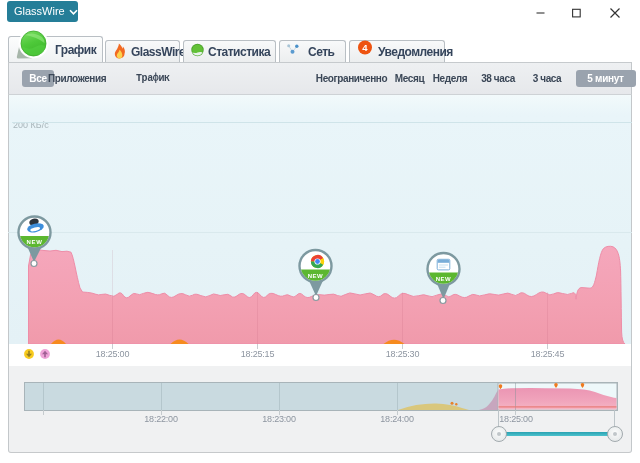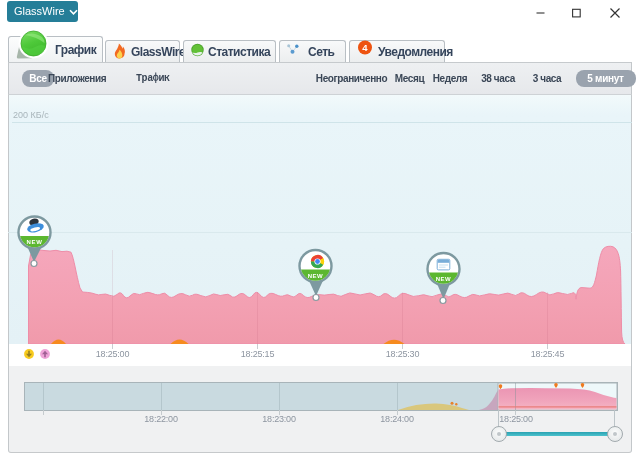--- a/index.html
+++ b/index.html
@@ -15,30 +15,30 @@
 
 .tab { top:40px; height:23px; border:1px solid #b9bfc4; border-bottom:none;
   border-radius:3px 3px 0 0; background:linear-gradient(#f8f9fa,#ebedee);
   font-size:12px; font-weight:bold; color:#35455c; letter-spacing:-0.5px; }
 .tab.active { top:36px; height:26px; background:linear-gradient(#fcfdfd,#f0f2f3); }
 .tablabel { position:absolute; top:50%; transform:translateY(-50%); white-space:nowrap; }
 
 
 #toolbar { left:8px; top:62px; width:624px; height:33px; border-bottom:1px solid #ced2d5; background:linear-gradient(#eef0f2,#e6e8eb);
   border-left:1px solid #c3c7ca; border-right:1px solid #c3c7ca; border-top:1px solid #c6cacd; }
-.tbtn { position:absolute; background:#9aa3ae; color:#fff; border-radius:8px; letter-spacing:-0.3px;
+.tbtn { position:absolute; background:#9aa3ae; color:#fff; border-radius:3px; letter-spacing:-0.3px;
   font-size:10px; font-weight:bold; text-align:center; }
 .tlab { position:absolute; font-size:10px; font-weight:bold; color:#3b4757; white-space:nowrap; letter-spacing:-0.4px; }
 .tlabc { transform:translateX(-50%); }
 
 
 #graph { left:8px; top:95px; width:624px; height:249px;
   background:linear-gradient(#f2fafb, #e9f5f9 8%, #e6f3f7 60%, #e4f1f6);
   border-left:1px solid #c3c7ca; border-right:1px solid #c3c7ca; }
-#kbs { left:13px; top:110px; font-size:9px; color:#a9b6bb; }
+#kbs { left:13px; top:120px; font-size:9px; color:#a9b6bb; }
 
 
 #axis { left:8px; top:344px; width:624px; height:22px; background:#fff; border-left:1px solid #c3c7ca; border-right:1px solid #c3c7ca; }
 .alab { position:absolute; top:5px; font-size:9px; letter-spacing:-0.2px; color:#8d95a0; transform:translateX(-50%); }
 .atick { position:absolute; top:0; width:1px; height:5px; background:#c9ced2; }
 
 
 #bottom { left:8px; top:366px; width:624px; height:87px; background:#f0f1f2;
   border-left:1px solid #c3c7ca; border-right:1px solid #c3c7ca; border-bottom:1px solid #c6c9cb;
   border-radius:0 0 3px 3px; }

